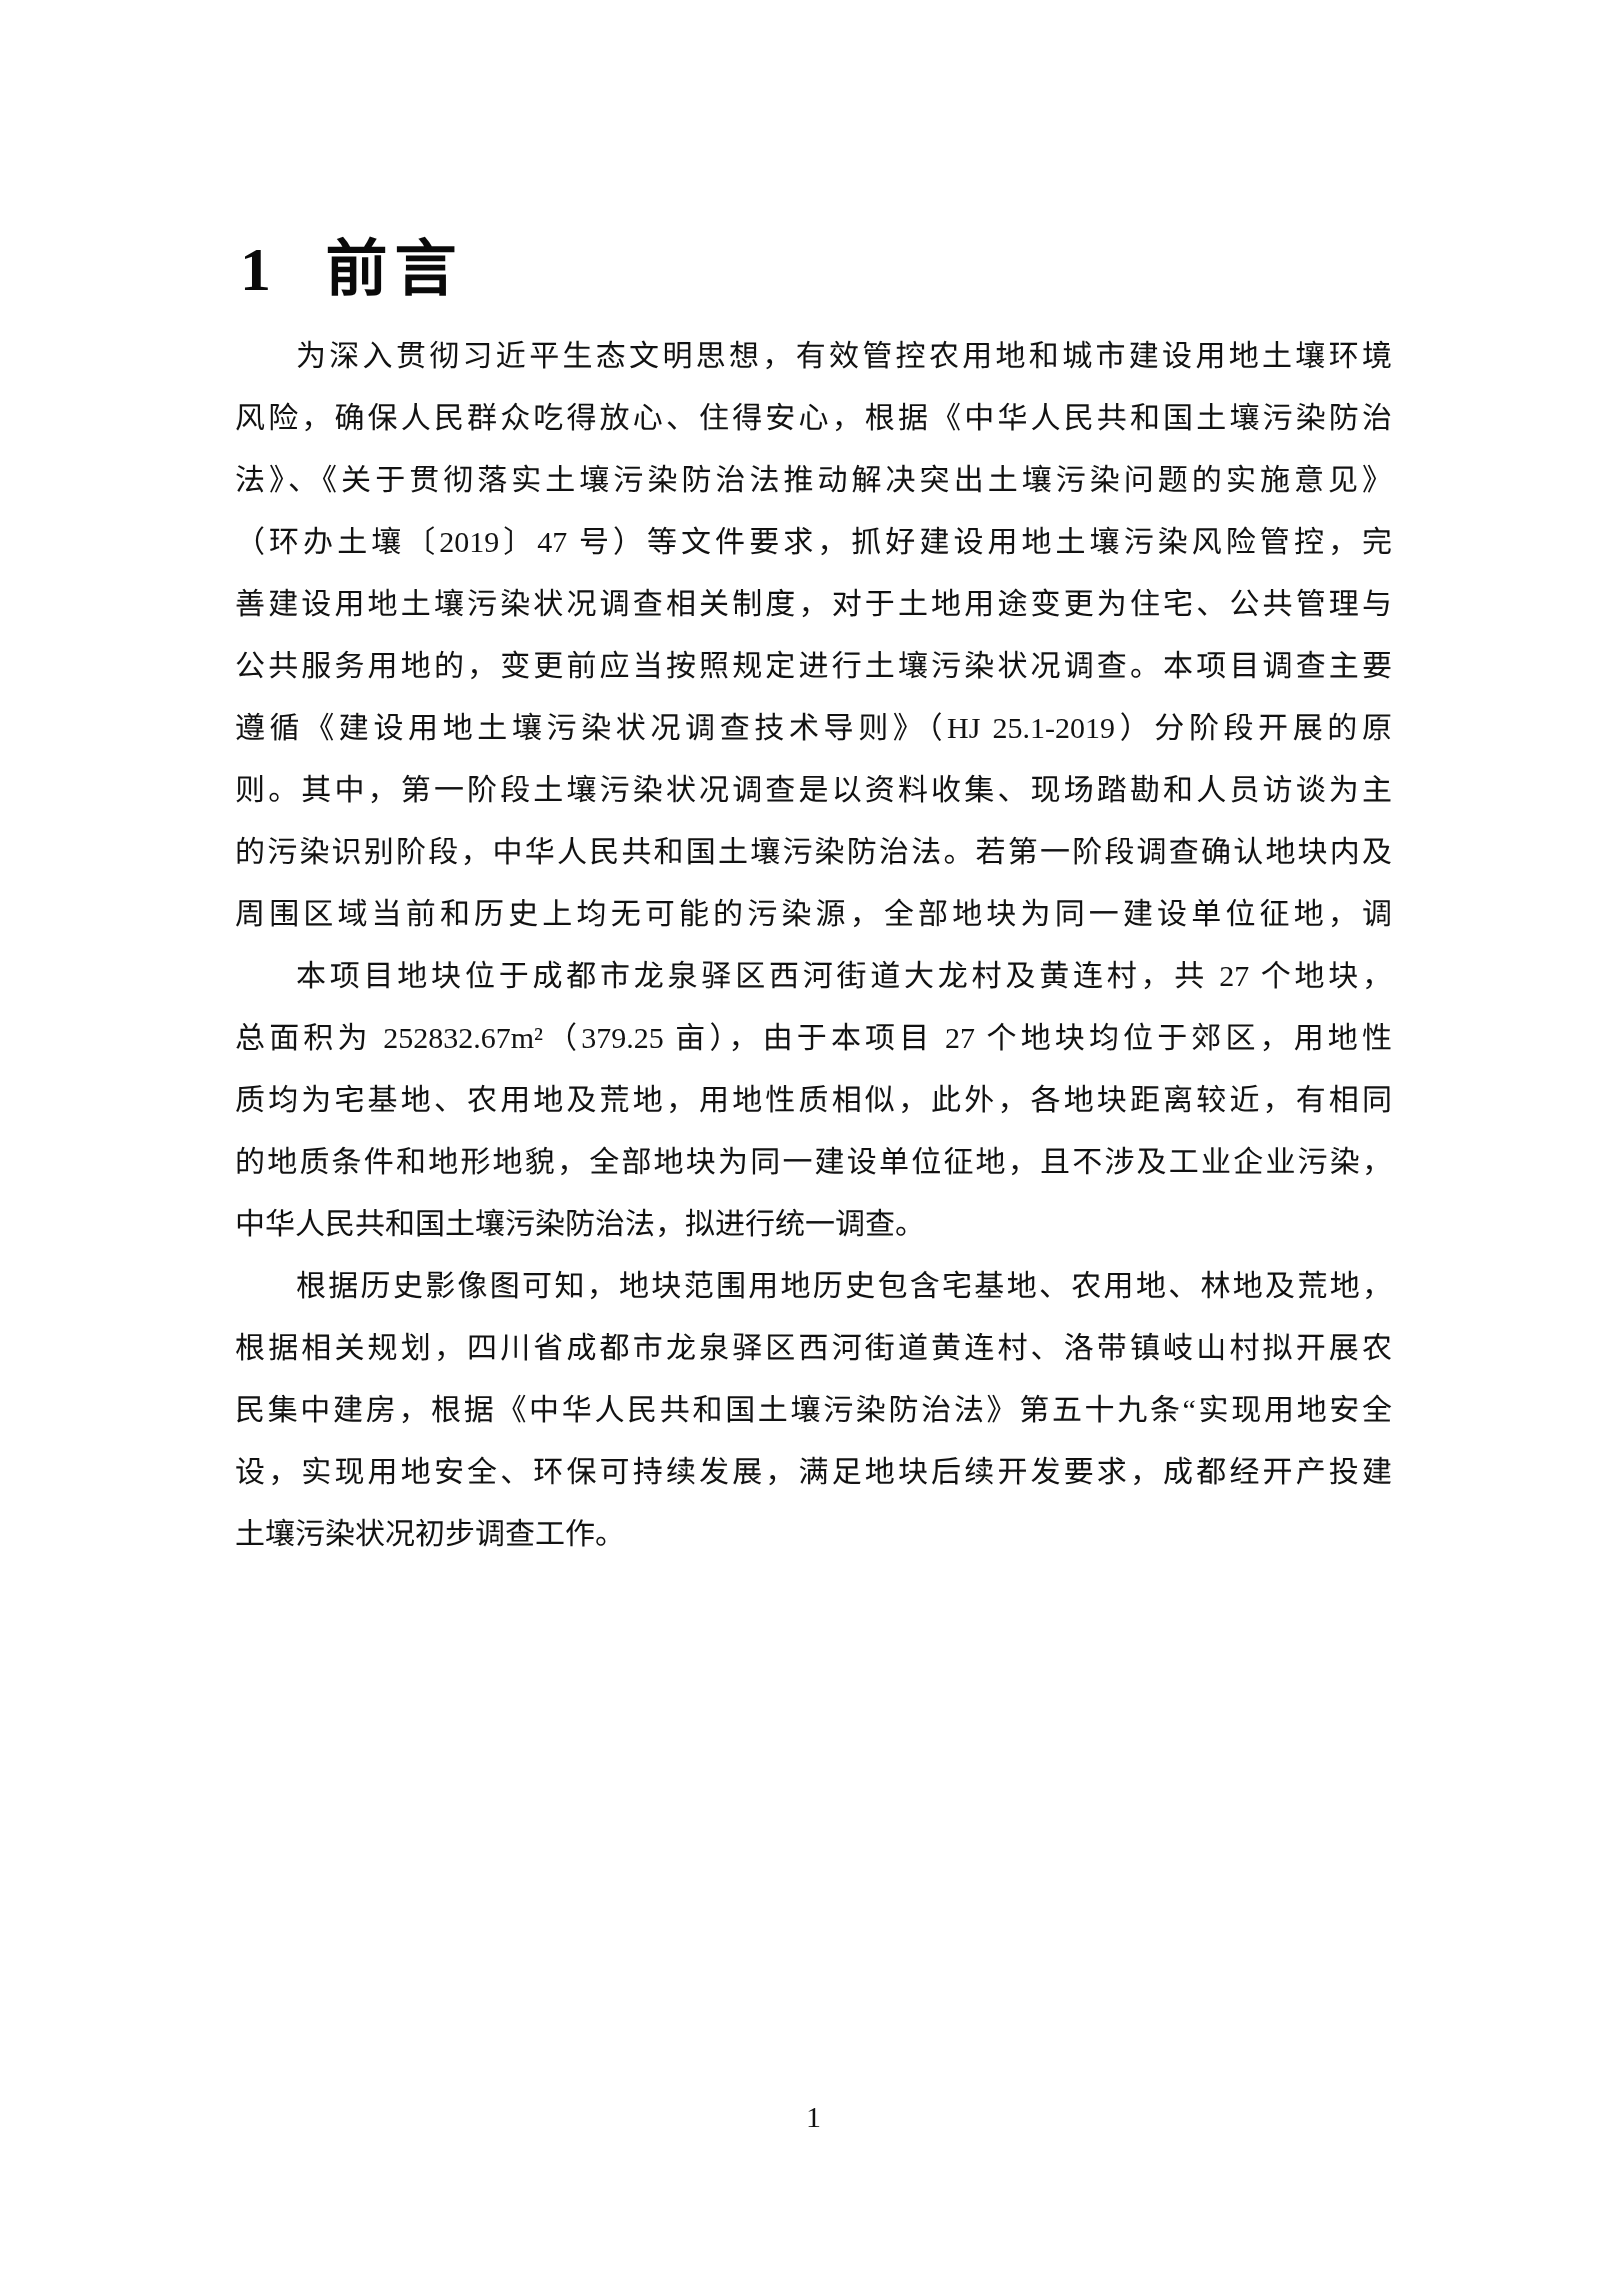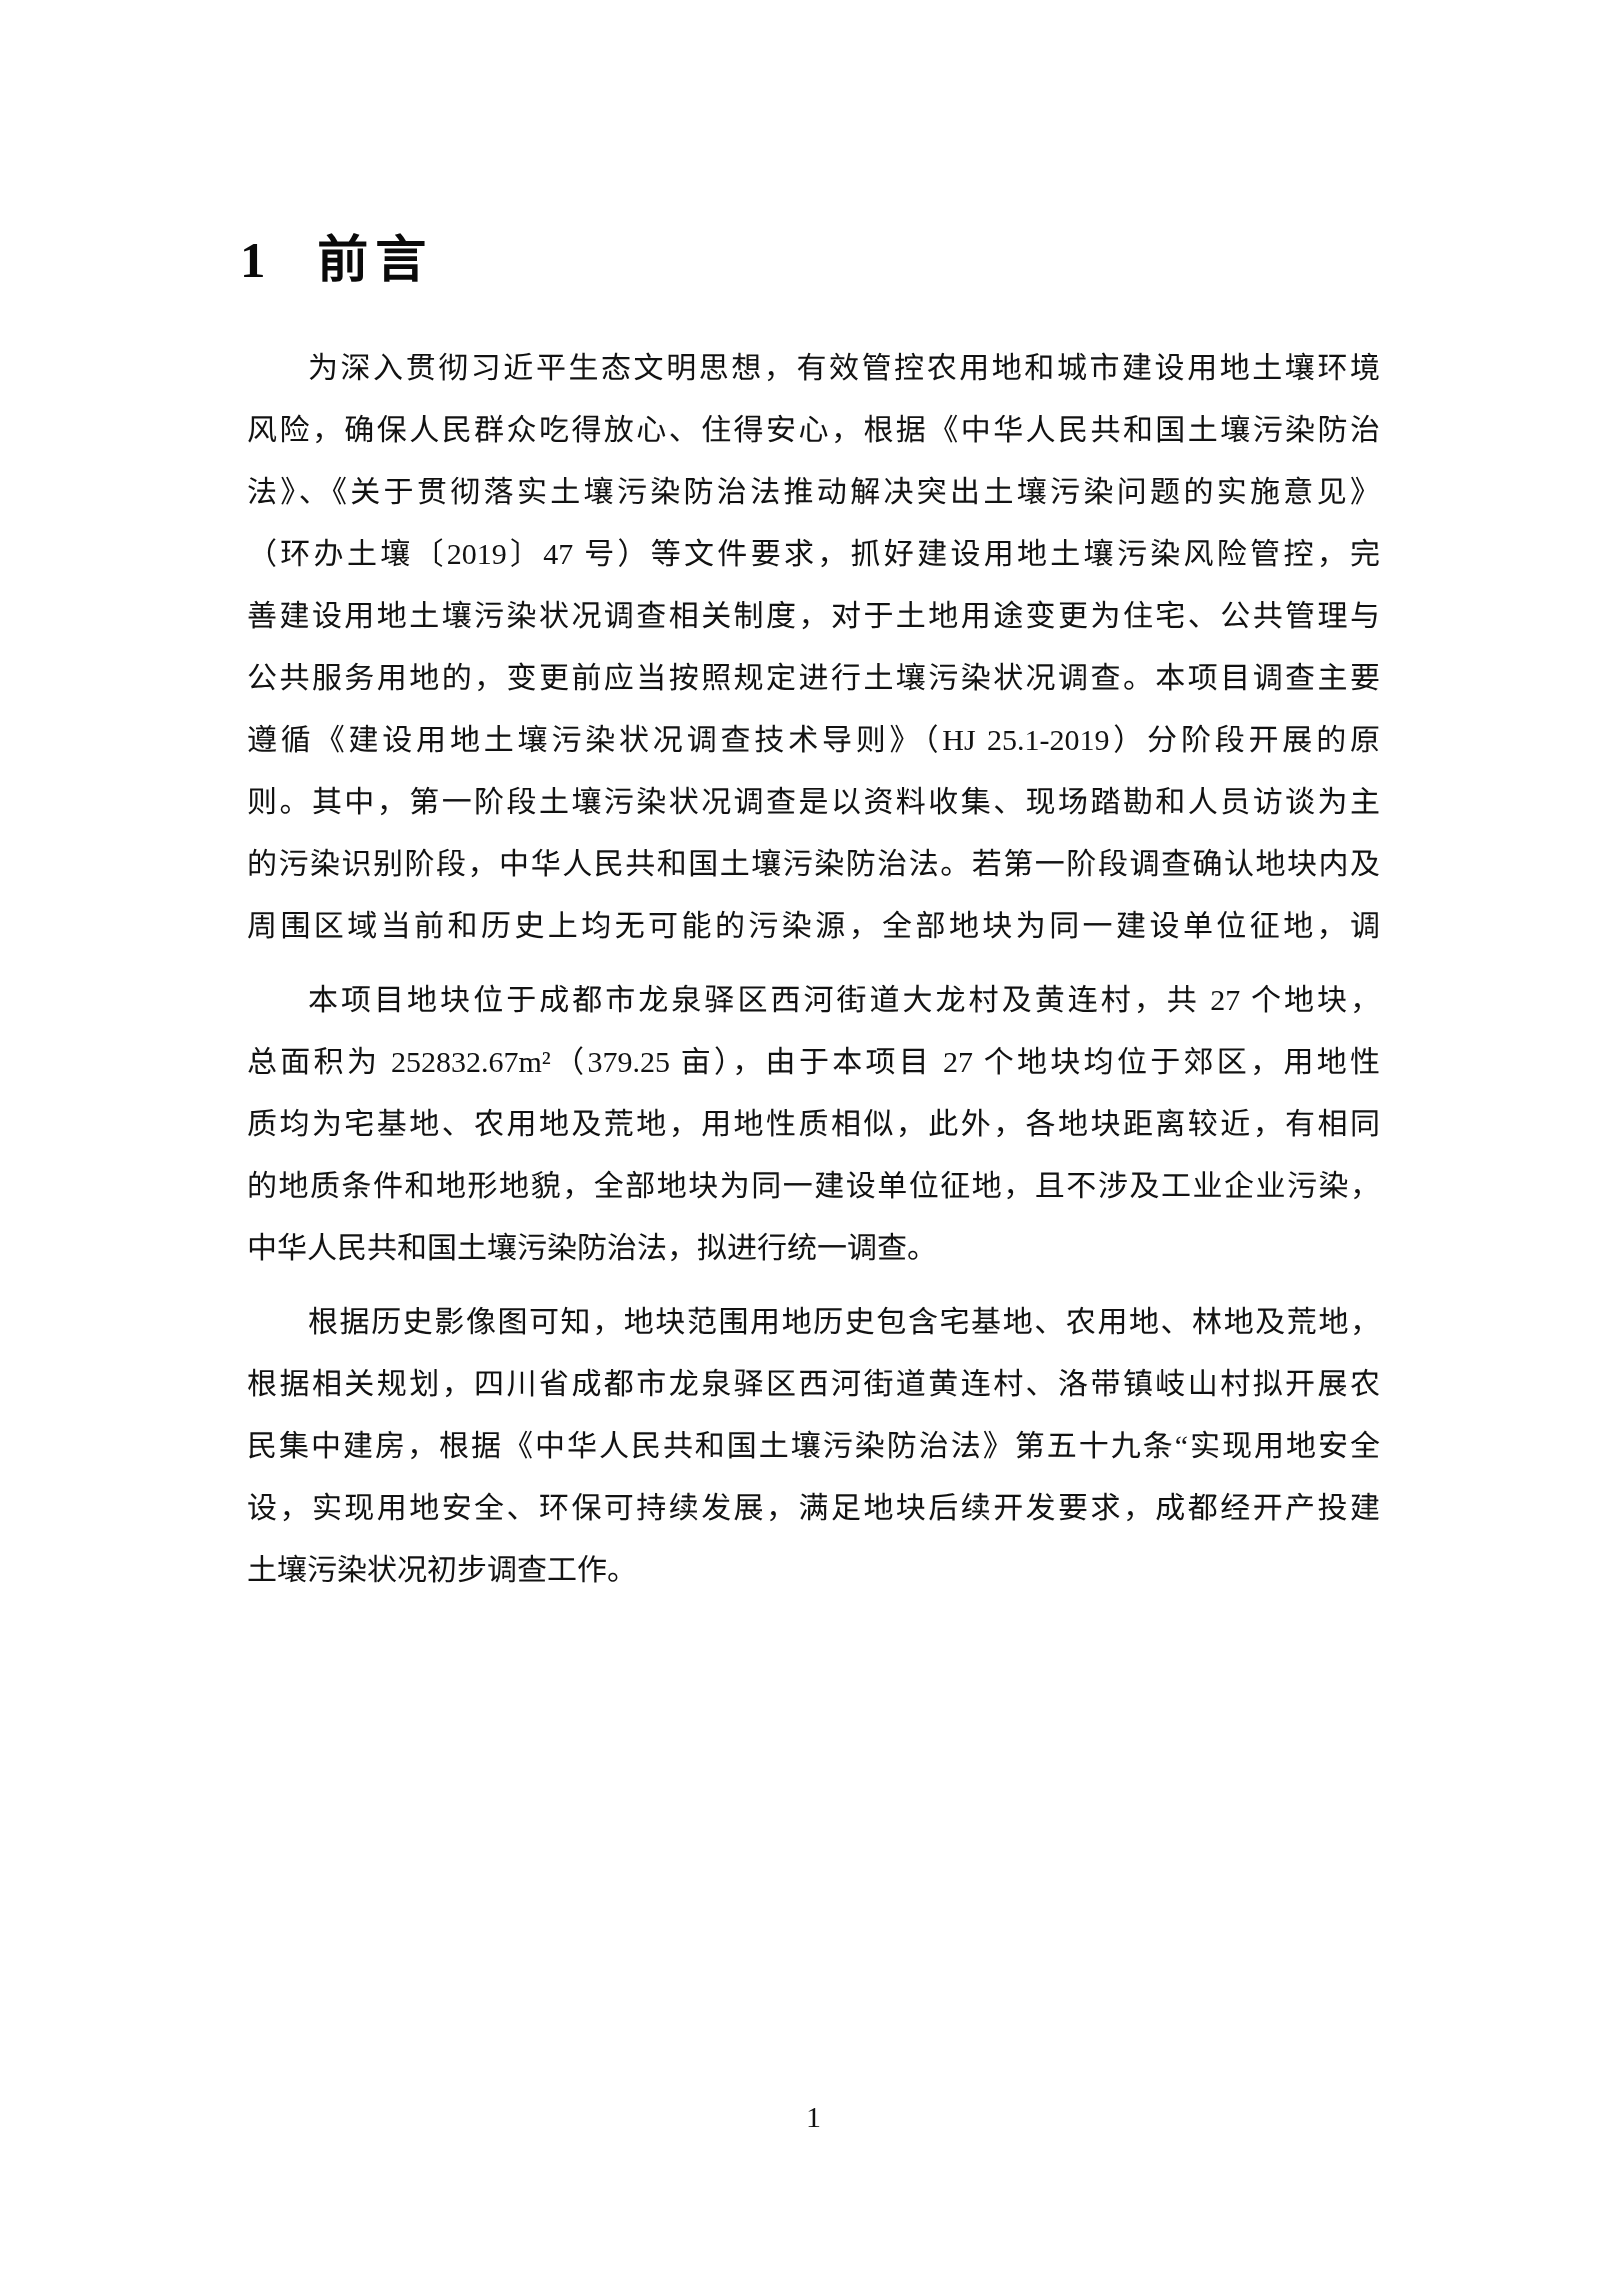--- a/index.html
+++ b/index.html
@@ -14,21 +14,21 @@
     background: #ffffff;
     color: #161616;
     font-family: "Liberation Serif", "DejaVu Serif", serif;
     overflow: hidden;
   }
   .heading {
     position: absolute;
     left: 240px;
     top: 218px;
     margin: 0;
-    font-size: 51px;
+    font-size: 62px;
     font-weight: bold;
     color: #0a0a0a;
     white-space: nowrap;
   }
   .heading .h-num {
     font-family: "Liberation Serif", "DejaVu Serif", serif;
     letter-spacing: 0;
   }
   .heading .h-title {
     font-family: "Liberation Sans", "DejaVu Sans", sans-serif;
@@ -38,21 +38,21 @@
   .body-text {
     position: absolute;
     left: 235px;
     top: 325px;
     width: 1157px;
     font-size: 30px;
     line-height: 62px;
     color: #121212;
   }
   .paragraph {
-    margin: 12px;
+    margin: 0;
     padding: 0;
   }
   .line {
     height: 62px;
     overflow: hidden;
     text-align: justify;
     text-align-last: justify;
     text-justify: inter-character;
   }
   .line.first {

